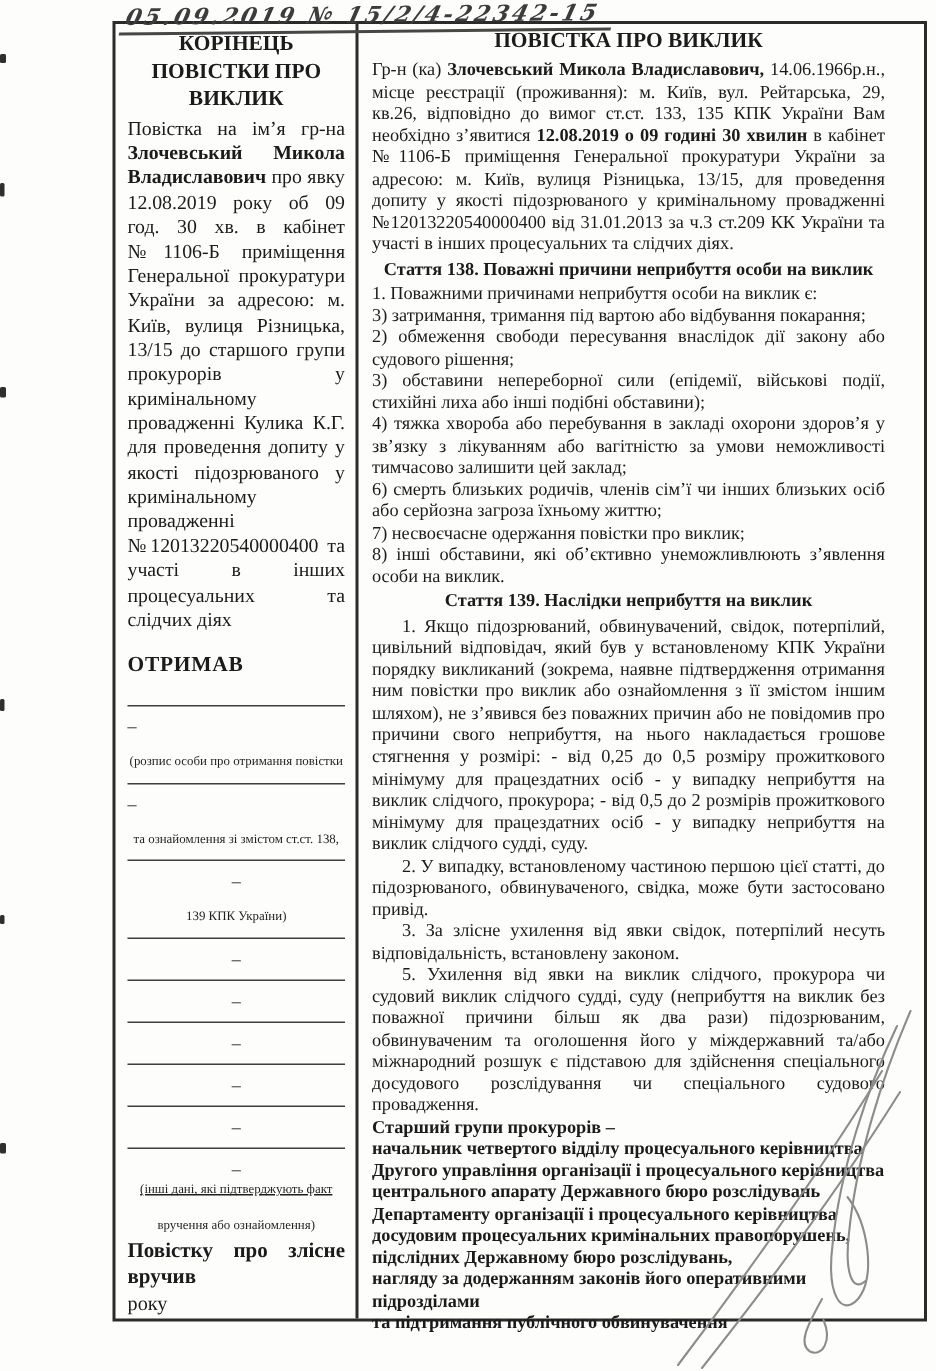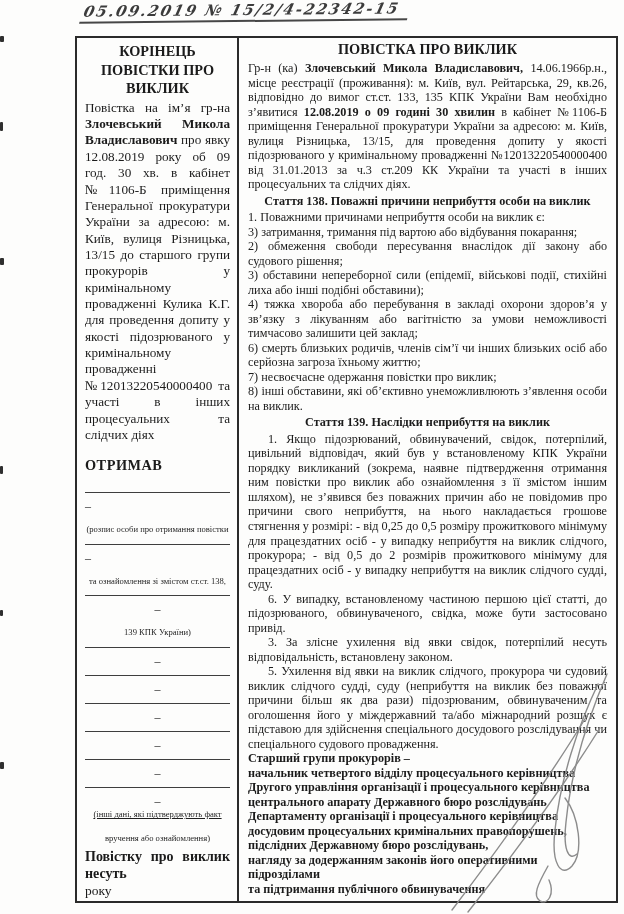--- a/index.html
+++ b/index.html
@@ -11,42 +11,42 @@
   
   .handwritten {
     position:absolute; left:82px; top:1px; z-index:3;
     font-family:"DejaVu Serif", serif; font-style:italic; font-weight:bold;
     font-size:15px; letter-spacing:2px; color:#3c3c3c;
     transform:skewX(-14deg) rotate(-0.6deg);
     border-bottom:2px solid #474747; padding:0 10px 1px 2px; white-space:nowrap;
   }
   
   .form {
-    position:absolute; left:75px; top:36px; width:543px; height:867px;
+    position:absolute; left:75px; top:14px; width:543px; height:867px;
     border:2px solid #2b2b2b; box-sizing:border-box; display:flex; background:#fdfdfc;
   }
   
   .stub {
     width:162px; box-sizing:border-box; border-right:2px solid #2b2b2b;
     padding:3px 7px 0 8px; font-size:13.2px; line-height:1.24;
   }
   .stub-title { font-weight:bold; text-align:center; font-size:14.3px; line-height:1.3; margin:1px 0 2px; }
   .stub-body { text-align:justify; }
   .received { font-weight:bold; text-align:left; font-size:14.3px; letter-spacing:.5px; margin-top:14px; }
   .blank { margin-top:8px; }
   .bline { border-bottom:1.5px solid #3e3e3e; height:1px; }
   .dash  { font-size:12px; line-height:10px; height:10px; margin-top:8px; }
   .dash.ctr { text-align:center; }
   .cap { font-size:8.6px; line-height:1.25; text-align:center; white-space:nowrap; margin-top:13px; color:#1f1f1f; }
   .handed { font-weight:bold; text-align:justify; font-size:14px; line-height:1.25; margin-top:4px; }
   .date-row { display:flex; justify-content:space-between; margin-top:46px; font-size:13.5px; }
   .year-word { font-size:13.5px; }
   
   .main {
-    flex:1; box-sizing:border-box; padding:2px 9px 0 9px;
+    flex:1; box-sizing:border-box; padding:2px 26px 0 9px;
     font-size:12.2px; line-height:1.19;
   }
   .main-title { font-weight:bold; text-align:center; font-size:14.3px; margin:1px 0 3px; }
   .para { text-align:justify; }
   .art-head { font-weight:bold; text-align:center; margin:2px 0; }
   .item { text-align:justify; }
   .p139 { text-align:justify; text-indent:20px; }
   .sig-line { font-weight:bold; text-align:left; }
   b { font-weight:bold; }
   
@@ -115,21 +115,21 @@
         <div class="dash ctr">–</div>
       </div>
       <div class="blank">
         <div class="bline"></div>
         <div class="dash ctr">–</div>
       </div>
 
       <div class="cap" style="margin-top:3px;text-decoration:underline;">(інші дані, які підтверджують факт</div>
       <div class="cap">вручення або ознайомлення)</div>
 
-      <div class="handed">Повістку про виклик несуть</div>
+      <div class="handed">Повістку про злісне вручив</div>
 
       <div class="year-word">року</div>
     </div>
 
     <div class="main">
       <div class="main-title">ПОВІСТКА ПРО ВИКЛИК</div>
 
       <div class="para"><span>Гр-н (ка) </span><b>Злочевський Микола Владиславович,</b><span> 14.06.1966р.н., місце реєстрації (проживання): м. Київ, вул. Рейтарська, 29, кв.26, відповідно до вимог ст.ст. 133, 135 КПК України Вам необхідно з’явитися </span><b>12.08.2019 о 09 годині 30 хвилин</b><span> в кабінет №1106-Б приміщення Генеральної прокуратури України за адресою: м. Київ, вулиця Різницька, 13/15, для проведення допиту у якості підозрюваного у кримінальному провадженні №12013220540000400 від 31.01.2013 за ч.3 ст.209 КК України та участі в інших процесуальних та слідчих діях.</span></div>
 
       <div class="art-head">Стаття 138. Поважні причини неприбуття особи на виклик</div>
@@ -137,21 +137,21 @@
       <div class="item">3) затримання, тримання під вартою або відбування покарання;</div>
       <div class="item">2) обмеження свободи пересування внаслідок дії закону або судового рішення;</div>
       <div class="item">3) обставини непереборної сили (епідемії, військові події, стихійні лиха або інші подібні обставини);</div>
       <div class="item">4) тяжка хвороба або перебування в закладі охорони здоров’я у зв’язку з лікуванням або вагітністю за умови неможливості тимчасово залишити цей заклад;</div>
       <div class="item">6) смерть близьких родичів, членів сім’ї чи інших близьких осіб або серйозна загроза їхньому життю;</div>
       <div class="item">7) несвоєчасне одержання повістки про виклик;</div>
       <div class="item">8) інші обставини, які об’єктивно унеможливлюють з’явлення особи на виклик.</div>
 
       <div class="art-head">Стаття 139. Наслідки неприбуття на виклик</div>
       <div class="p139">1. Якщо підозрюваний, обвинувачений, свідок, потерпілий, цивільний відповідач, який був у встановленому КПК України порядку викликаний (зокрема, наявне підтвердження отримання ним повістки про виклик або ознайомлення з її змістом іншим шляхом), не з’явився без поважних причин або не повідомив про причини свого неприбуття, на нього накладається грошове стягнення у розмірі: - від 0,25 до 0,5 розміру прожиткового мінімуму для працездатних осіб - у випадку неприбуття на виклик слідчого, прокурора; - від 0,5 до 2 розмірів прожиткового мінімуму для працездатних осіб - у випадку неприбуття на виклик слідчого судді, суду.</div>
-      <div class="p139">6. У випадку, встановленому частиною першою цієї статті, до підозрюваного, обвинуваченого, свідка, може бути застосовано привід.</div>
+      <div class="p139">2. У випадку, встановленому частиною першою цієї статті, до підозрюваного, обвинуваченого, свідка, може бути застосовано привід.</div>
       <div class="p139">3. За злісне ухилення від явки свідок, потерпілий несуть відповідальність, встановлену законом.</div>
       <div class="p139">5. Ухилення від явки на виклик слідчого, прокурора чи судовий виклик слідчого судді, суду (неприбуття на виклик без поважної причини більш як два рази) підозрюваним, обвинуваченим та оголошення його у міждержавний та/або міжнародний розшук є підставою для здійснення спеціального досудового розслідування чи спеціального судового провадження.</div>
 
       <div class="sig-line">Старший групи прокурорів –</div>
       <div class="sig-line">начальник четвертого відділу процесуального керівництва</div>
       <div class="sig-line">Другого управління організації і процесуального керівництва</div>
       <div class="sig-line">центрального апарату Державного бюро розслідувань</div>
       <div class="sig-line">Департаменту організації і процесуального керівництва</div>
       <div class="sig-line">досудовим процесуальних кримінальних правопорушень,</div>
       <div class="sig-line">підслідних Державному бюро розслідувань,</div>

